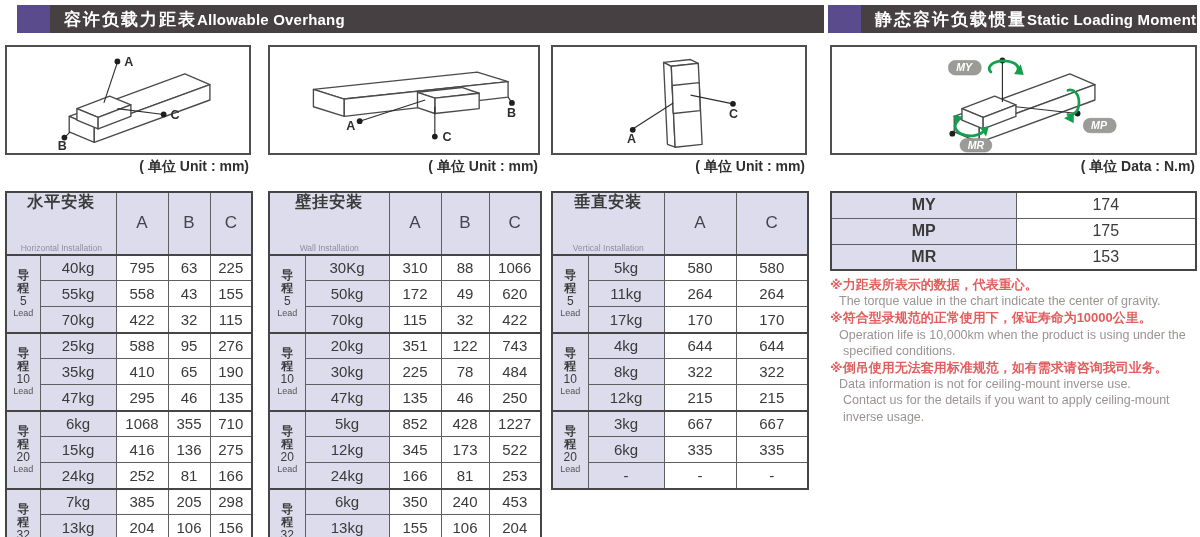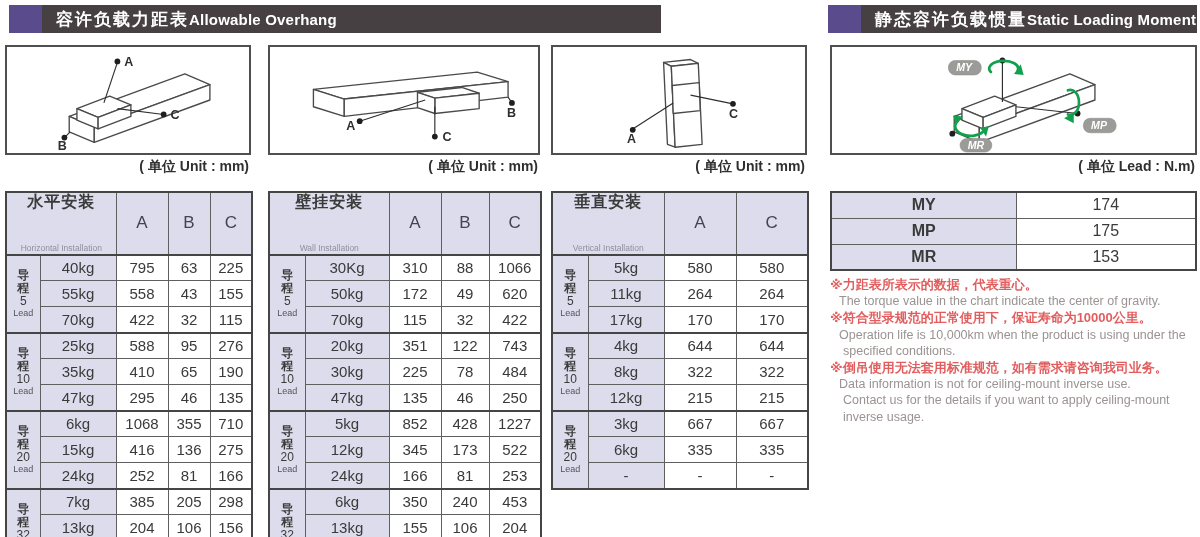--- a/index.html
+++ b/index.html
@@ -4,21 +4,21 @@
 <style>
   * { box-sizing: border-box; }
   html,body { margin:0; padding:0; background:#fff; }
   .page {
     position:relative; width:1200px; height:537px; overflow:hidden;
     background:#fff; font-family:"Liberation Sans","DejaVu Sans",sans-serif; color:#3c3c3c;
   }
   
   .header-bar { position:absolute; top:5px; height:28px; background:#474043;
     display:flex; align-items:center; color:#fff; }
-  #bar-overhang { left:9px; width:652px; }
+  #bar-overhang { left:17px; width:807px; }
   #bar-static  { left:828px; width:369px; }
   .accent-square { width:33px; height:28px; background:#5a4b8c; flex:0 0 auto; }
   .bar-zh { font-size:17px; font-weight:bold; letter-spacing:2px; margin-left:14px; white-space:nowrap; }
   .bar-en { font-size:15px; font-weight:bold; margin-left:0; white-space:nowrap; letter-spacing:.2px; }
   
   .section { position:absolute; top:40px; }
   #sec-horizontal { left:5px;   width:246px; }
   #sec-wall       { left:268px; width:272px; }
   #sec-vertical   { left:551px; width:256px; }
   #sec-static     { left:830px; width:367px; }
@@ -488,21 +488,21 @@
         <text class="badge-label" x="264" y="85">MP</text>
 
         <circle class="pt" cx="120" cy="90" r="3"></circle>
         <path class="garrow" d="M 126 76 A 14 9 0 1 0 152 88"></path>
         <polygon class="ghead" points="121,71 131,72 124,81"></polygon>
         <polygon class="ghead" points="155,93 149,84 158,82"></polygon>
         <rect class="badge" x="128" y="95" rx="7" ry="7" width="33" height="14"></rect>
         <text class="badge-label" x="136" y="106">MR</text>
       </svg>
     </div>
-    <div class="unit-label">( 单位 Lead : N.m)</div>
+    <div class="unit-label">( 单位 Data : N.m)</div>
     <table class="moment">
       <colgroup>
           <col style="width:185px">
           <col>
         </colgroup>
     <tbody>
           <tr>
             <td class="m-label">MY</td>
             <td class="m-val">174</td>
           </tr>

